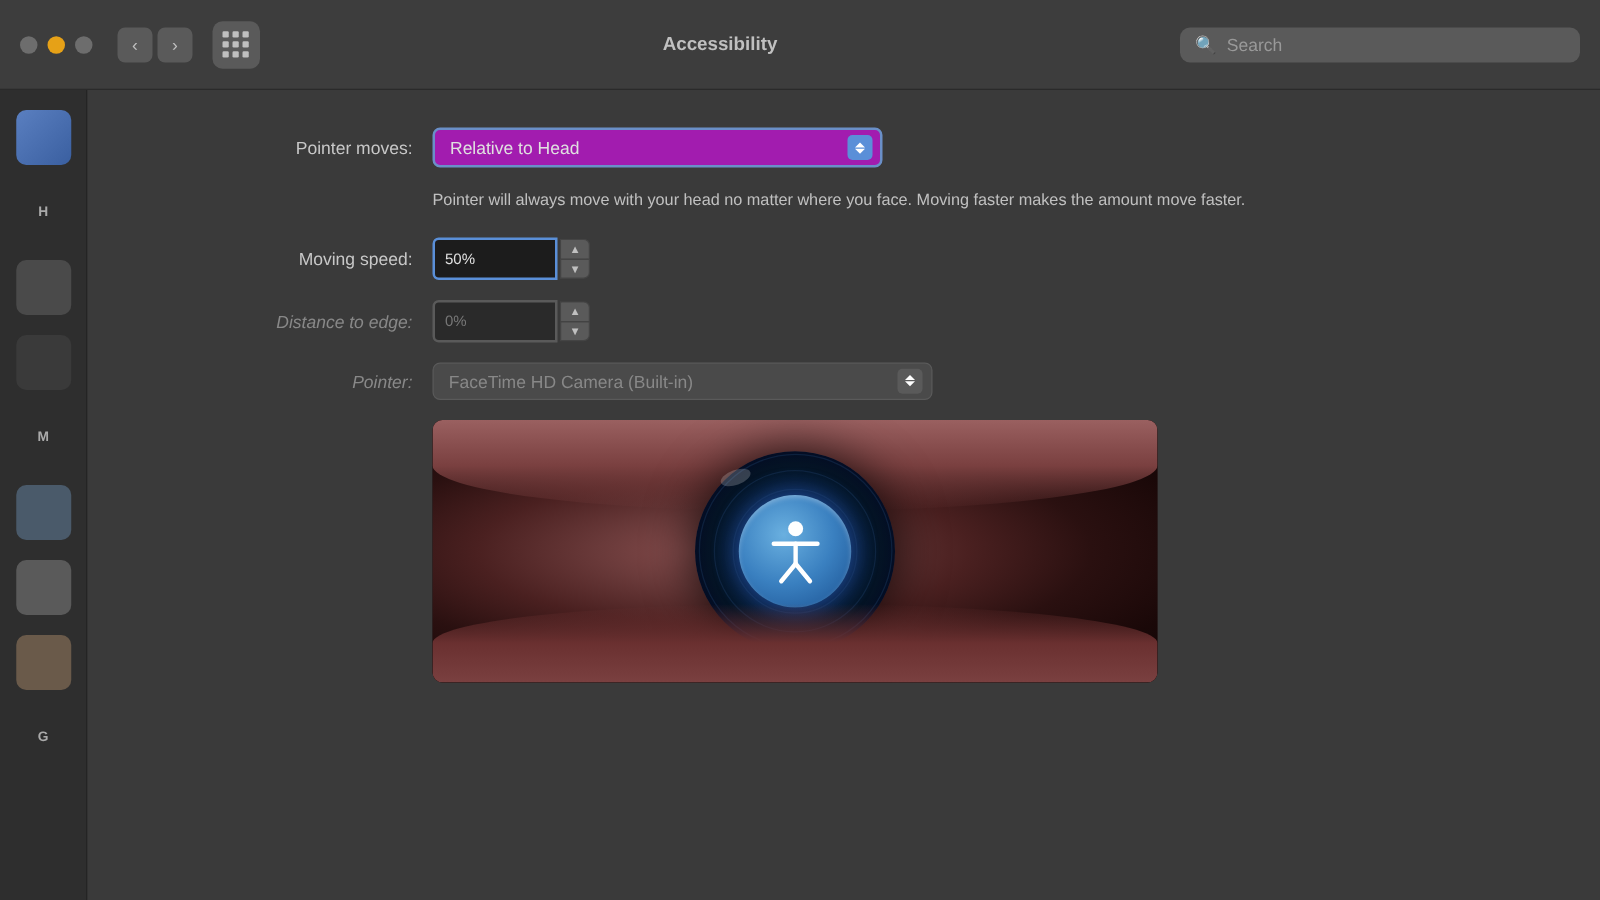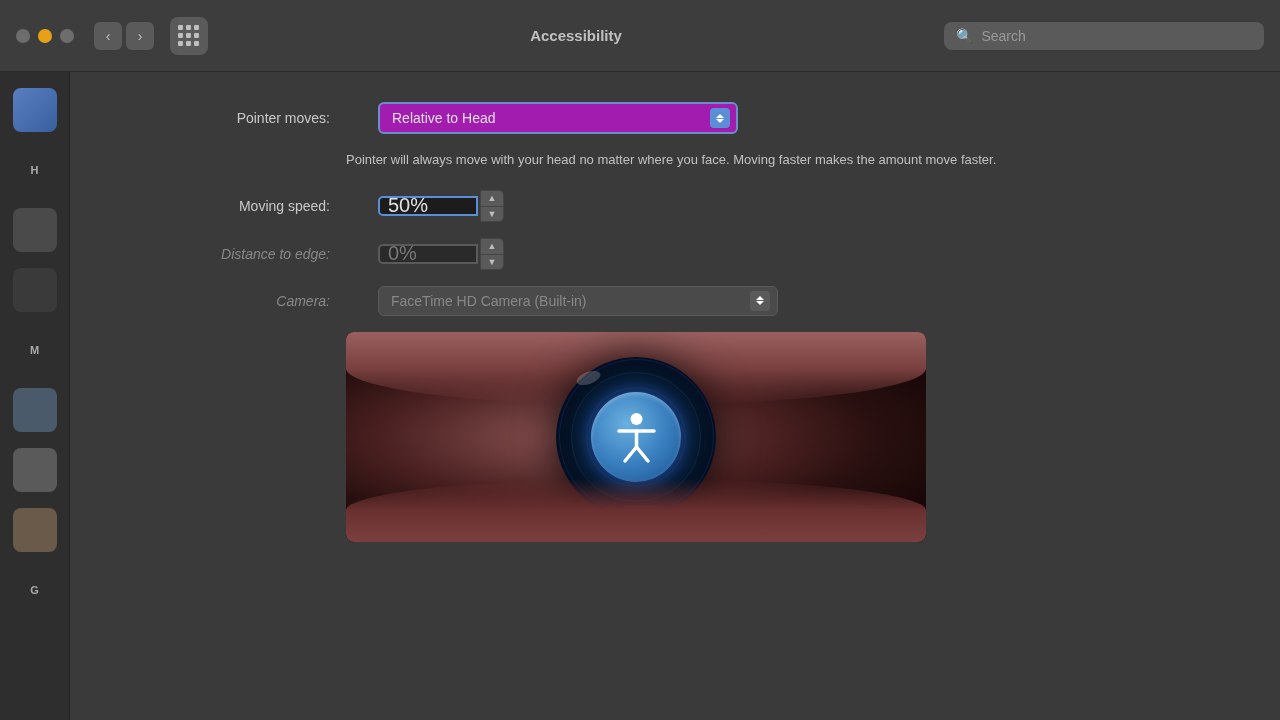--- a/index.html
+++ b/index.html
@@ -177,21 +177,20 @@
       flex: 1;
       background: #3a3a3a;
       padding: 30px 40px;
       overflow-y: auto;
     }
 
     .settings-row {
       display: flex;
       align-items: center;
       margin-bottom: 16px;
-      gap: 32px;
     }
 
     .settings-label {
       color: #c8c8c8;
       font-size: 14px;
       font-weight: 500;
       text-align: right;
       width: 220px;
       margin-right: 16px;
       flex-shrink: 0;
@@ -271,26 +270,26 @@
     }
 
     .stepper-wrapper {
       display: flex;
       align-items: center;
       gap: 2px;
     }
 
     .stepper-input {
       width: 100px;
-      height: 20px;
+      height: 34px;
       background: #1c1c1c;
       border: 2px solid #5a8fd8;
       border-radius: 5px 0 0 5px;
       color: #e0e0e0;
-      font-size: 20px;
+      font-size: 12px;
       padding: 0 8px;
       text-align: left;
       outline: none;
     }
 
     .stepper-input.dimmed {
       border-color: #5a5a5a;
       background: #2a2a2a;
       color: #777;
     }
@@ -533,21 +532,21 @@
         <input type="text" class="stepper-input dimmed" value="0%" style="">
         <div class="stepper-buttons">
           <button class="stepper-btn">▲</button>
           <button class="stepper-btn">▼</button>
         </div>
       </div>
     </div>
 
 
     <div class="settings-row">
-      <span class="settings-label dimmed">Camera:</span>
+      <span class="settings-label dimmed">Pointer:</span>
       <div class="dropdown-wrapper">
         <select class="camera-dropdown-select">
           <option>FaceTime HD Camera (Built-in)</option>
         </select>
         <div class="dropdown-arrow dimmed">
           <span class="arrow-up"></span>
           <span class="arrow-down"></span>
         </div>
       </div>
     </div>

